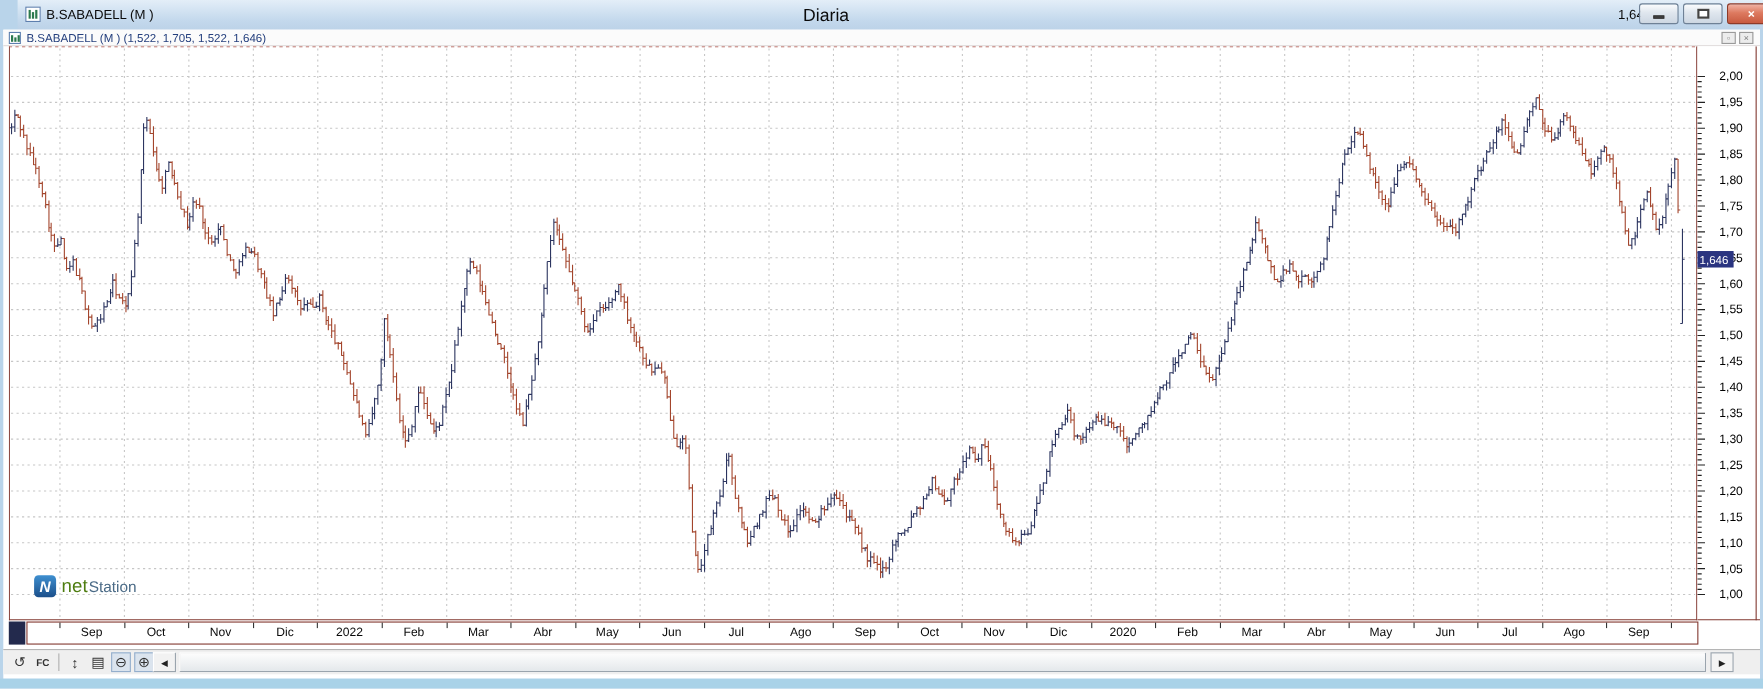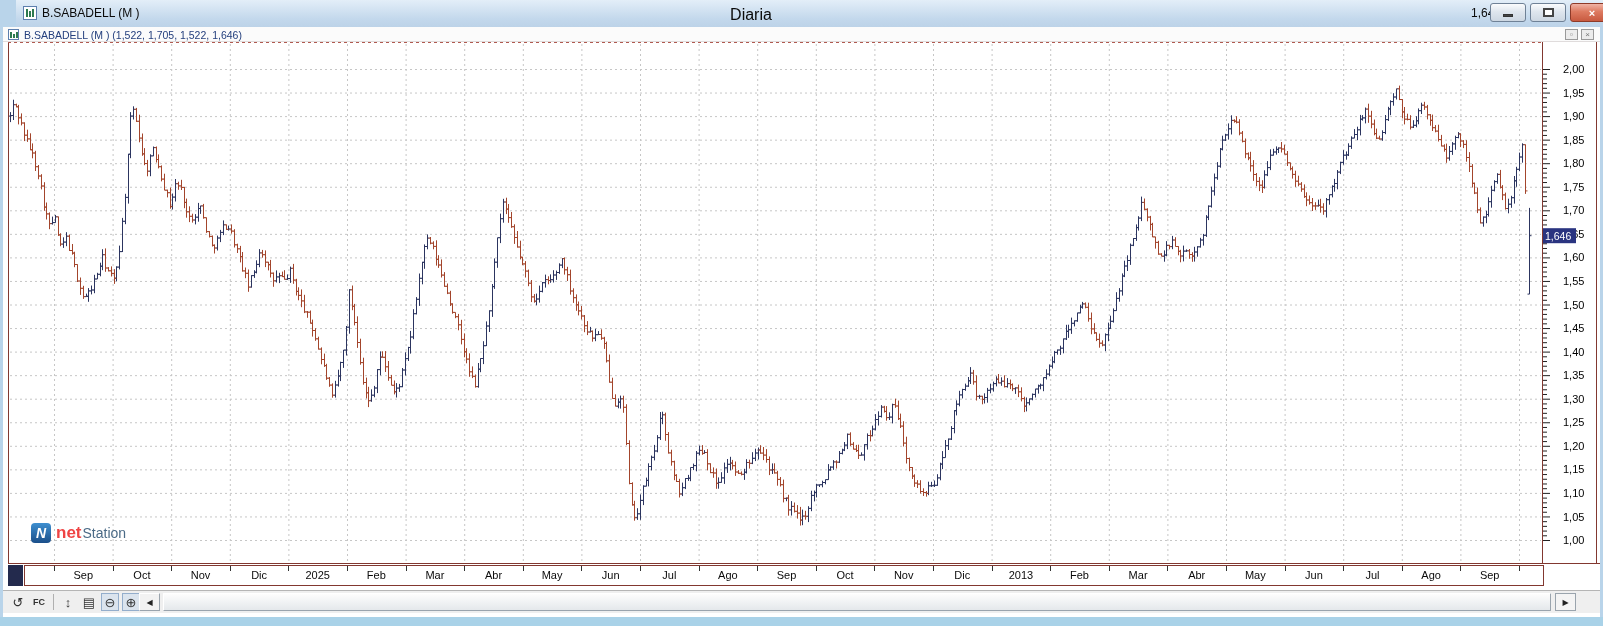--- a/index.html
+++ b/index.html
@@ -47,21 +47,21 @@
   #months{position:absolute;left:5px;top:537px;width:1536px;height:24px;}
   .mblock{position:absolute;left:0;top:1px;width:15px;height:21px;background:#232a4d;}
   .mbox{position:absolute;left:16px;top:1px;right:0;height:21px;border:1px solid #823830;box-sizing:border-box;background:#fff;}
   .mtick{position:absolute;top:2px;width:1px;height:5px;background:#333;}
   .mlabel{position:absolute;top:5px;font-size:11px;color:#0a0a0a;transform:translateX(-50%);white-space:nowrap;}
   
   .logo{position:absolute;left:28px;top:496px;display:flex;align-items:center;gap:5px;}
   .logomark{width:20px;height:20px;border-radius:4px;background:linear-gradient(#3e8fd0,#1c5globe290 60%,#174a85);
     background:linear-gradient(#3e8fd0,#1b4f8a);color:#fff;font-weight:bold;font-size:14px;
     display:flex;align-items:center;justify-content:center;font-style:italic;}
-  .logonet{font-size:17px;font-weight:bold;color:#ef4444;letter-spacing:0px;}
+  .logonet{font-size:17px;font-weight:normal;color:#4d7c0f;letter-spacing:0px;}
   .logostation{font-size:14px;color:#4a6a86;margin-left:-4px;}
   
   .toolbar{position:absolute;left:0;top:563px;width:1597px;height:23px;background:#efefef;
     border-top:1px solid #b5b5b5;box-sizing:border-box;}
   .tbicon{position:absolute;top:2px;width:18px;height:18px;display:flex;align-items:center;justify-content:center;
     font-size:13px;color:#333;box-sizing:border-box;}
   .tbicon.pressed{background:#dbe4ee;border:1px solid #94aecc;}
   .tbicon.fc{font-size:9px;font-weight:bold;letter-spacing:0;border-bottom:none;}
   .tbsep{position:absolute;top:3px;width:1px;height:16px;background:#b0b0b0;}
   .sbarrow{position:absolute;top:2px;width:21px;height:18px;background:#f2f2f2;
@@ -307,21 +307,21 @@
       <div class="mbox"></div>
     <div class="mtick" style="left: 46px;"></div>
         <div class="mlabel" style="left: 75.3px;">Sep</div>
         <div class="mtick" style="left: 104.6px;"></div>
         <div class="mlabel" style="left: 133.9px;">Oct</div>
         <div class="mtick" style="left: 163.2px;"></div>
         <div class="mlabel" style="left: 192.5px;">Nov</div>
         <div class="mtick" style="left: 221.8px;"></div>
         <div class="mlabel" style="left: 251.1px;">Dic</div>
         <div class="mtick" style="left: 280.4px;"></div>
-        <div class="mlabel" style="left: 309.7px;">2025</div>
+        <div class="mlabel" style="left: 309.7px;">2022</div>
         <div class="mtick" style="left: 339px;"></div>
         <div class="mlabel" style="left: 368.3px;">Feb</div>
         <div class="mtick" style="left: 397.6px;"></div>
         <div class="mlabel" style="left: 426.9px;">Mar</div>
         <div class="mtick" style="left: 456.2px;"></div>
         <div class="mlabel" style="left: 485.5px;">Abr</div>
         <div class="mtick" style="left: 514.8px;"></div>
         <div class="mlabel" style="left: 544.1px;">May</div>
         <div class="mtick" style="left: 573.4px;"></div>
         <div class="mlabel" style="left: 602.7px;">Jun</div>
@@ -331,21 +331,21 @@
         <div class="mlabel" style="left: 719.9px;">Ago</div>
         <div class="mtick" style="left: 749.2px;"></div>
         <div class="mlabel" style="left: 778.5px;">Sep</div>
         <div class="mtick" style="left: 807.8px;"></div>
         <div class="mlabel" style="left: 837.1px;">Oct</div>
         <div class="mtick" style="left: 866.4px;"></div>
         <div class="mlabel" style="left: 895.7px;">Nov</div>
         <div class="mtick" style="left: 925px;"></div>
         <div class="mlabel" style="left: 954.3px;">Dic</div>
         <div class="mtick" style="left: 983.6px;"></div>
-        <div class="mlabel" style="left: 1012.9px;">2013</div>
+        <div class="mlabel" style="left: 1012.9px;">2020</div>
         <div class="mtick" style="left: 1042.2px;"></div>
         <div class="mlabel" style="left: 1071.5px;">Feb</div>
         <div class="mtick" style="left: 1100.8px;"></div>
         <div class="mlabel" style="left: 1130.1px;">Mar</div>
         <div class="mtick" style="left: 1159.4px;"></div>
         <div class="mlabel" style="left: 1188.7px;">Abr</div>
         <div class="mtick" style="left: 1218px;"></div>
         <div class="mlabel" style="left: 1247.3px;">May</div>
         <div class="mtick" style="left: 1276.6px;"></div>
         <div class="mlabel" style="left: 1305.9px;">Jun</div>

